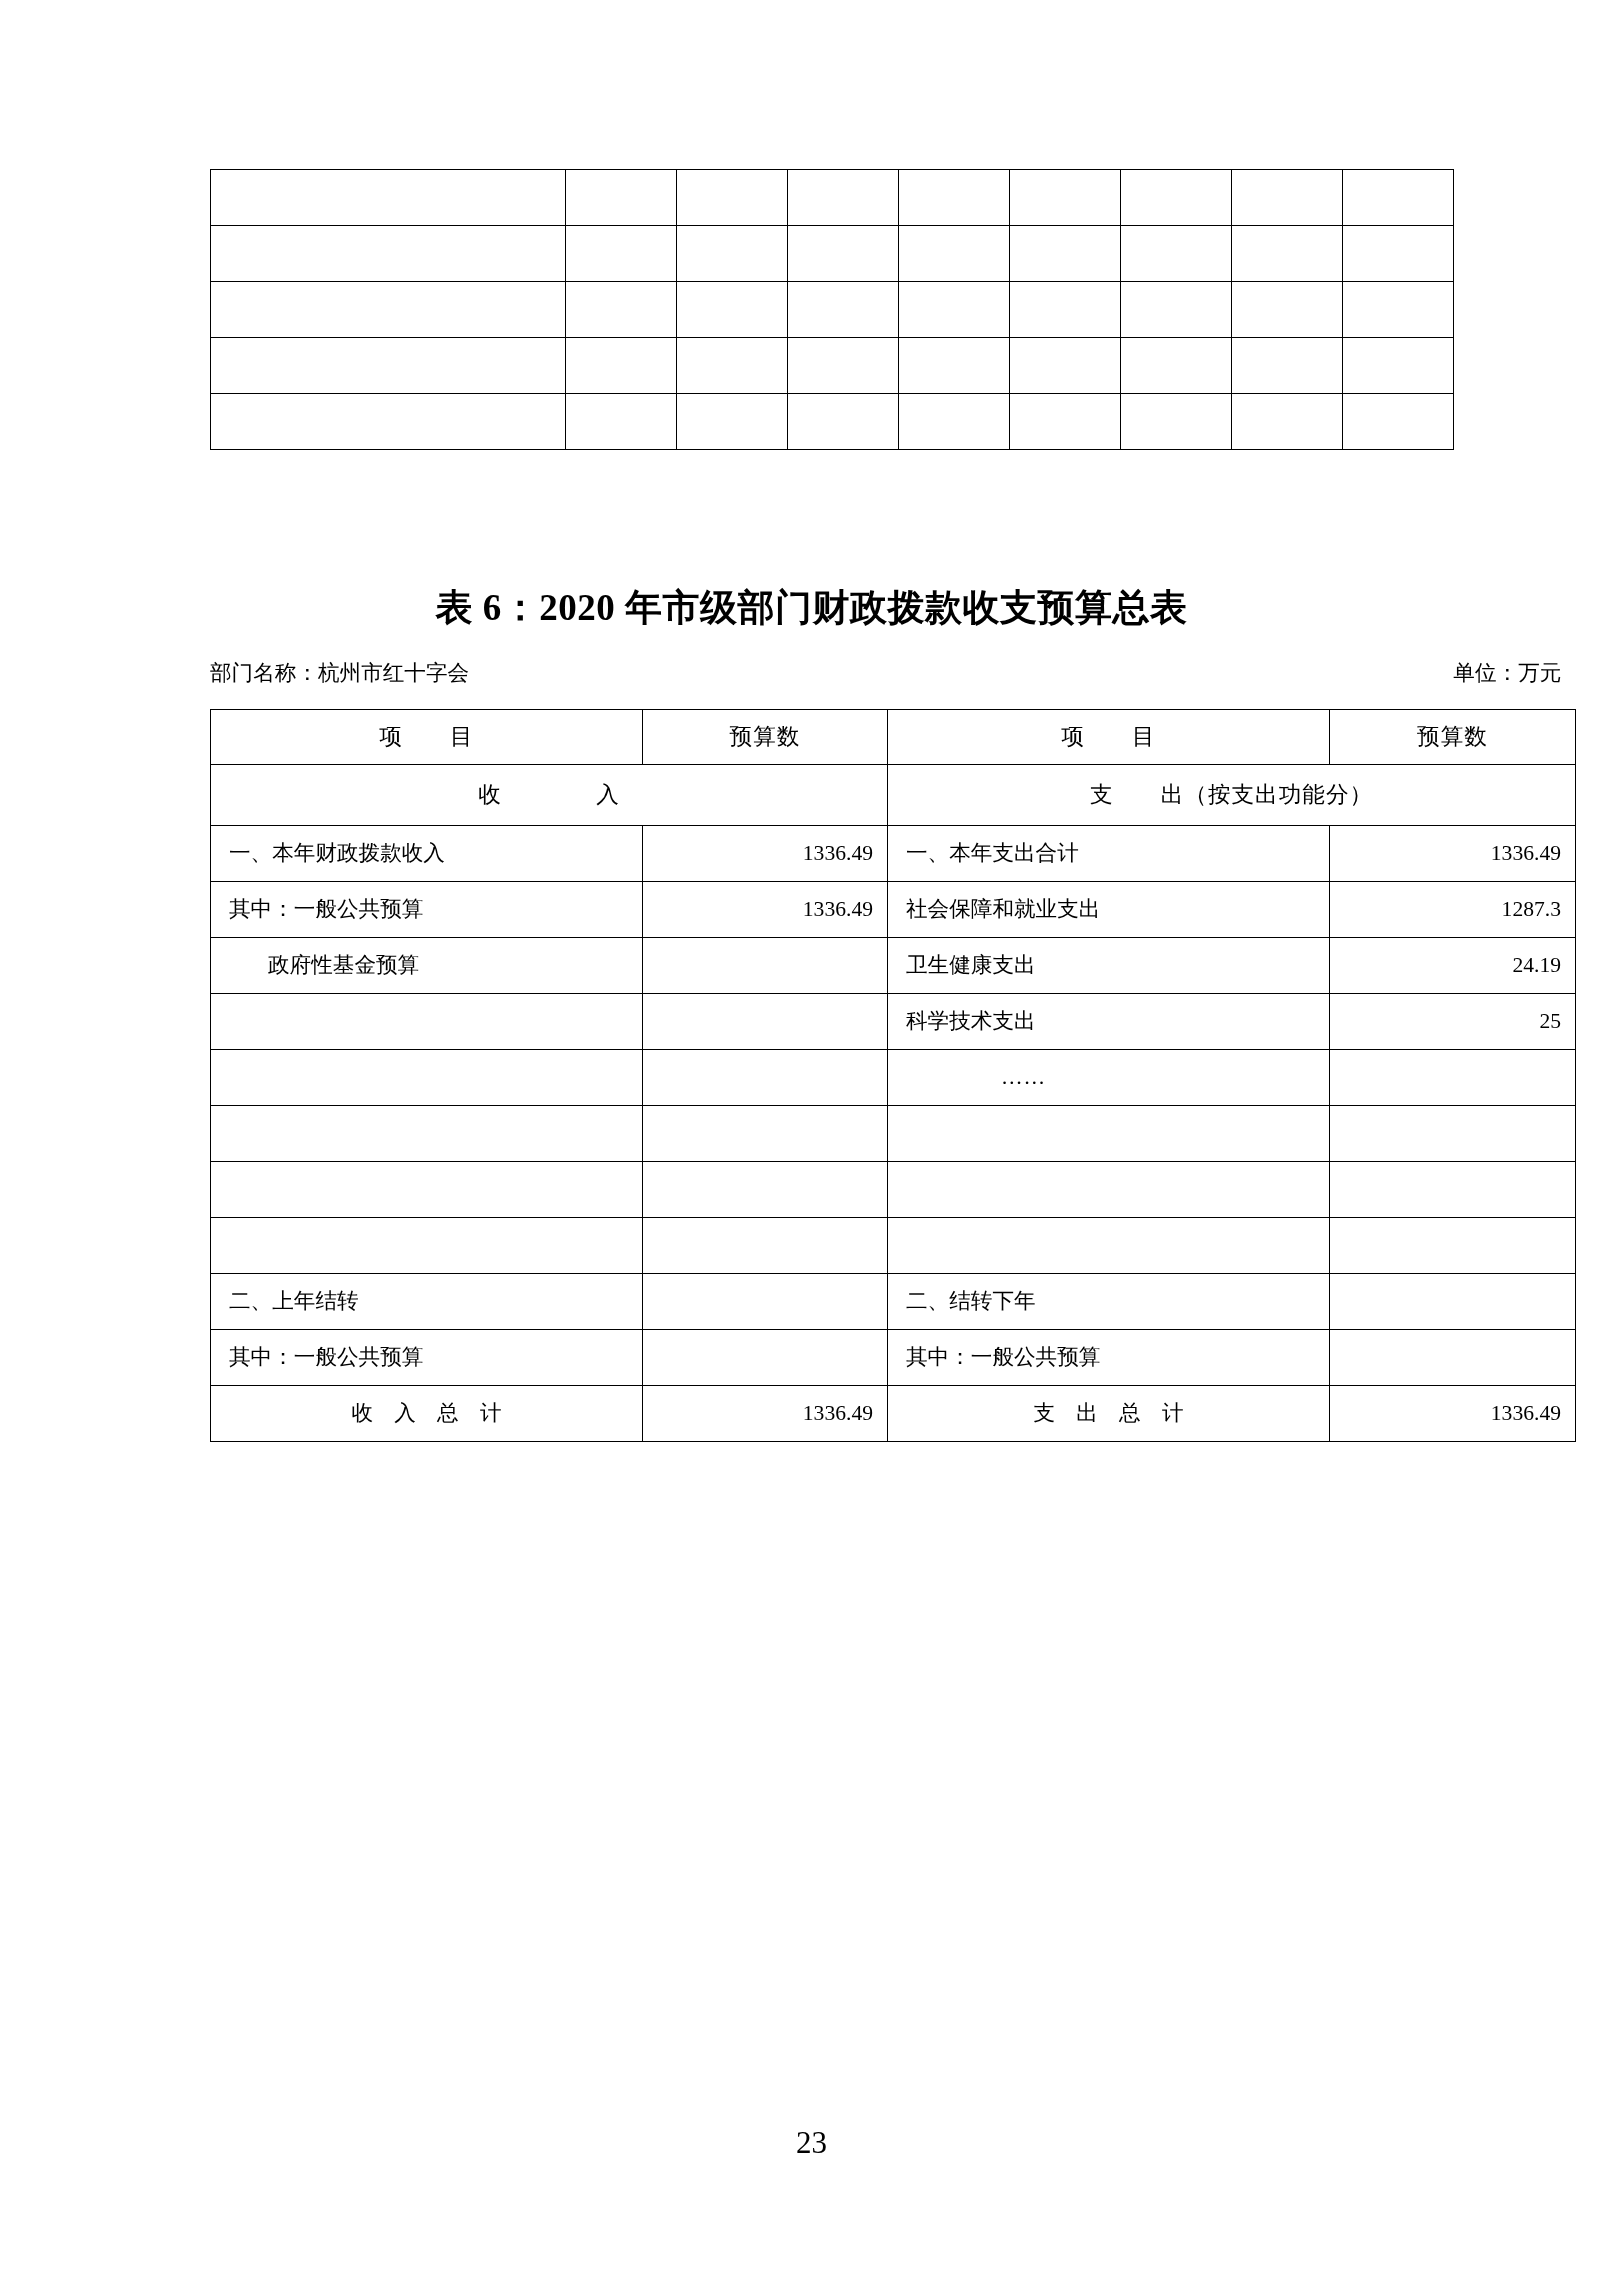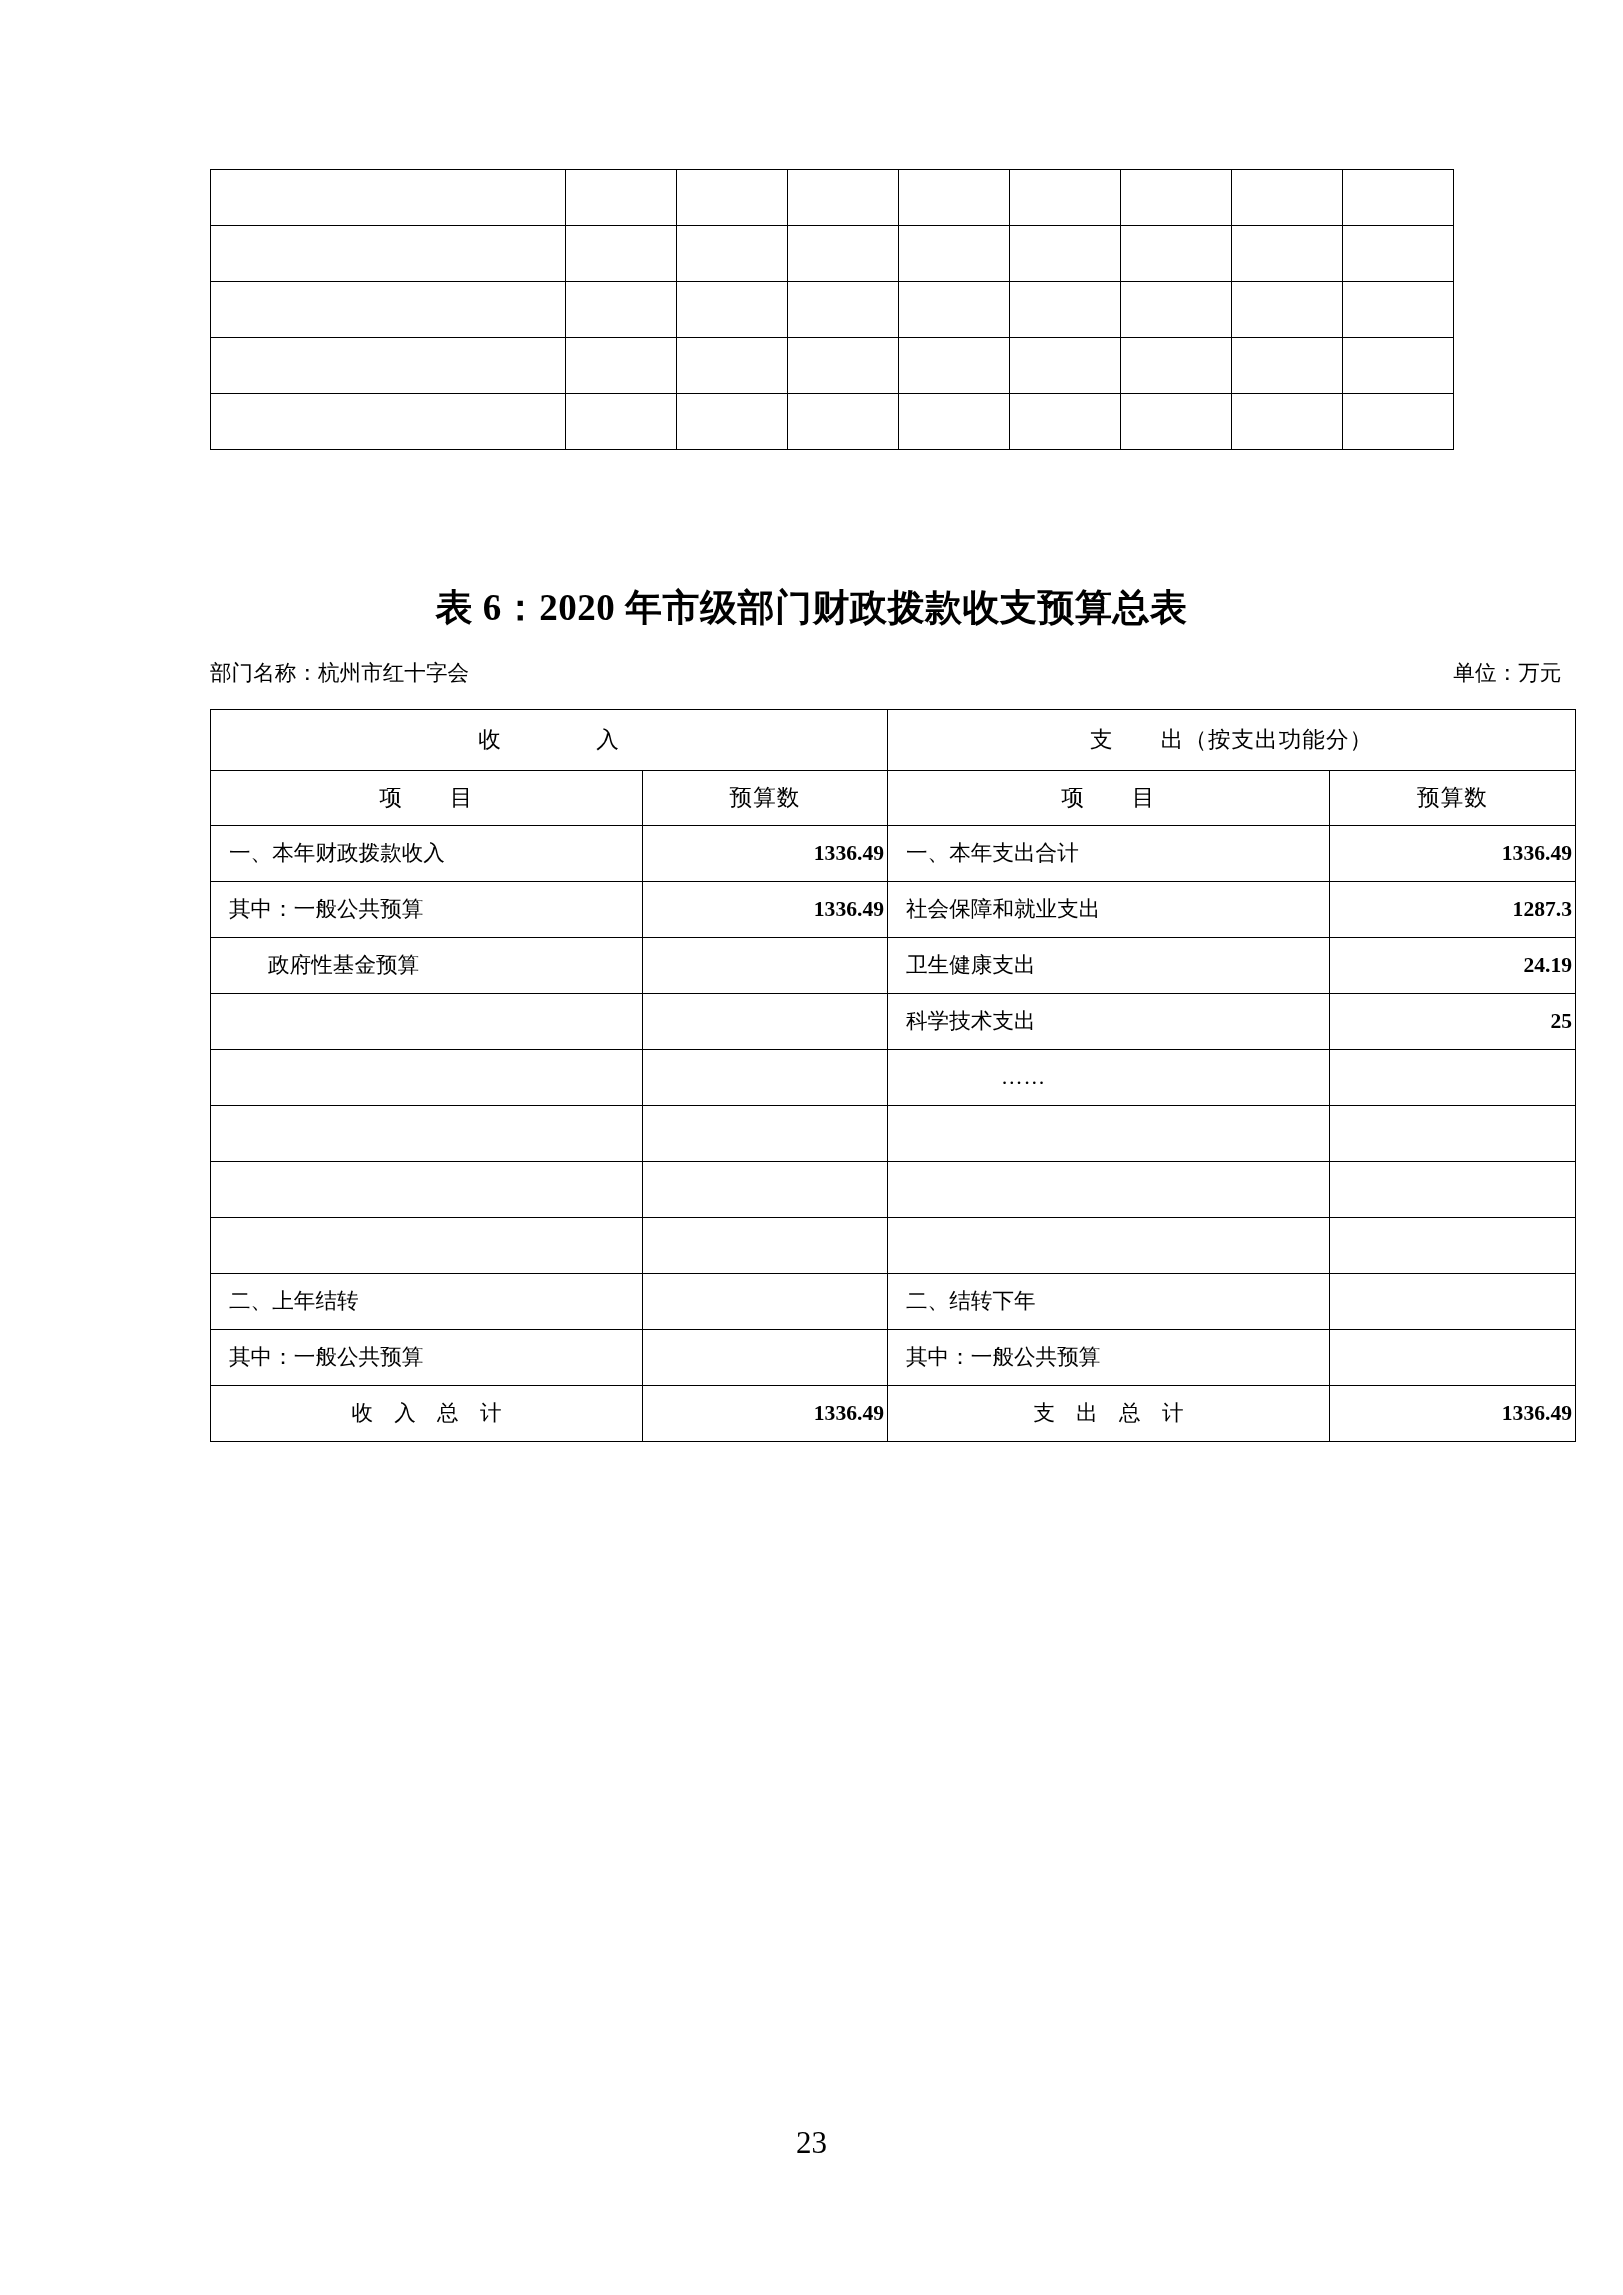--- a/index.html
+++ b/index.html
@@ -123,23 +123,22 @@
   td.cell-text {
     text-align: left;
     padding-left: 18px;
     white-space: nowrap;
   }
   td.cell-text.indent {
     padding-left: 57px;
   }
   td.cell-num {
     text-align: right;
-    padding-right: 3px;
+    padding-right: 14px;
     white-space: nowrap;
-    font-weight: bold;
   }
 
   td.total-label {
     text-align: center;
     letter-spacing: 7.9px;
     padding-left: 7.9px;
   }
 
   .ellipsis-cell {
     text-align: left;
@@ -236,32 +235,32 @@
     <table class="main-table">
       <colgroup>
         <col class="col-item-in">
         <col class="col-num-in">
         <col class="col-item-out">
         <col class="col-num-out">
       </colgroup>
       <tbody>
 
         <tr>
-          <td class="hdr-group" colspan="2">收　　　　入</td>
-          <td class="hdr-group" colspan="2">支　　出（按支出功能分）</td>
-        </tr>
-
-        <tr>
           <td class="hdr-col">项　　目</td>
           <td class="hdr-col">预算数</td>
           <td class="hdr-col">项　　目</td>
           <td class="hdr-col">预算数</td>
         </tr>
 
         <tr>
+          <td class="hdr-group" colspan="2">收　　　　入</td>
+          <td class="hdr-group" colspan="2">支　　出（按支出功能分）</td>
+        </tr>
+
+        <tr>
           <td class="cell-text">一、本年财政拨款收入</td>
           <td class="cell-num">1336.49</td>
           <td class="cell-text">一、本年支出合计</td>
           <td class="cell-num">1336.49</td>
         </tr>
 
         <tr>
           <td class="cell-text">其中：一般公共预算</td>
           <td class="cell-num">1336.49</td>
           <td class="cell-text">社会保障和就业支出</td>

